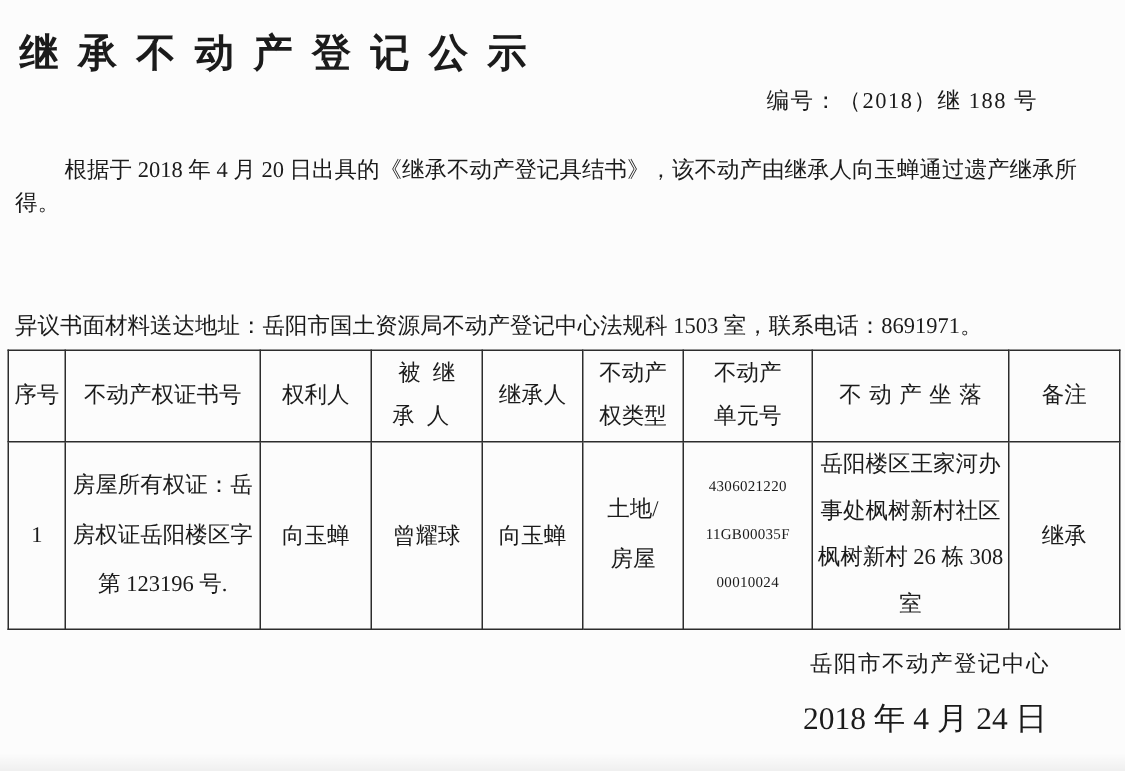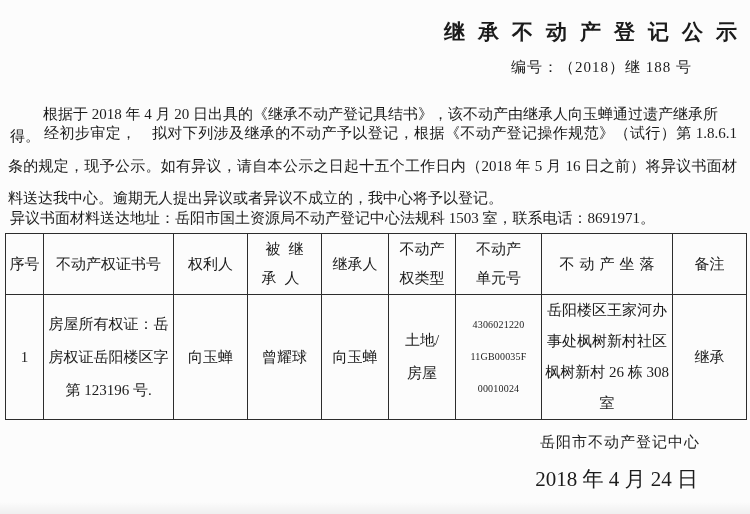--- a/index.html
+++ b/index.html
@@ -18,22 +18,22 @@
     content: "";
     position: absolute; left: 0; right: 0; bottom: 0; height: 12px;
     background: linear-gradient(to bottom, rgba(0,0,0,0), rgba(0,0,0,0.05));
     pointer-events: none;
   }
 
   .title {
     position: absolute;
     top: 18px; left: 0; right: 0;
     margin: 0;
-    text-align: right;
-    font-size: 21px;
+    text-align: left;
+    font-size: 26px;
     font-weight: 700;
     letter-spacing: 13px;
     text-indent: 13px;
     white-space: nowrap;
   }
   .doc-no {
     position: absolute;
     top: 58px; right: 58px;
     font-size: 15px;
     letter-spacing: 1px;
@@ -113,21 +113,20 @@
 <body>
 
 <div class="page">
 
   <h1 class="title">继承不动产登记公示</h1>
 
   <div class="doc-no">编号：（2018）继 188 号</div>
 
   <p class="para para-intro">根据于 2018 年 4 月 20 日出具的《继承不动产登记具结书》，该不动产由继承人向玉蝉通过遗产继承所得。</p>
 
-  <p class="para para-review">经初步审定，　拟对下列涉及继承的不动产予以登记，根据《不动产登记操作规范》（试行）第 1.8.6.1 条的规定，现予公示。如有异议，请自本公示之日起十五个工作日内（2018 年 5 月 16 日之前）将异议书面材料送达我中心。逾期无人提出异议或者异议不成立的，我中心将予以登记。</p>
 
   <p class="para para-address">异议书面材料送达地址：岳阳市国土资源局不动产登记中心法规科 1503 室，联系电话：8691971。</p>
 
   <table class="ptable">
     <colgroup>
       <col style="width:38px">
       <col style="width:130px">
       <col style="width:74px">
       <col style="width:74px">
       <col style="width:67px">

